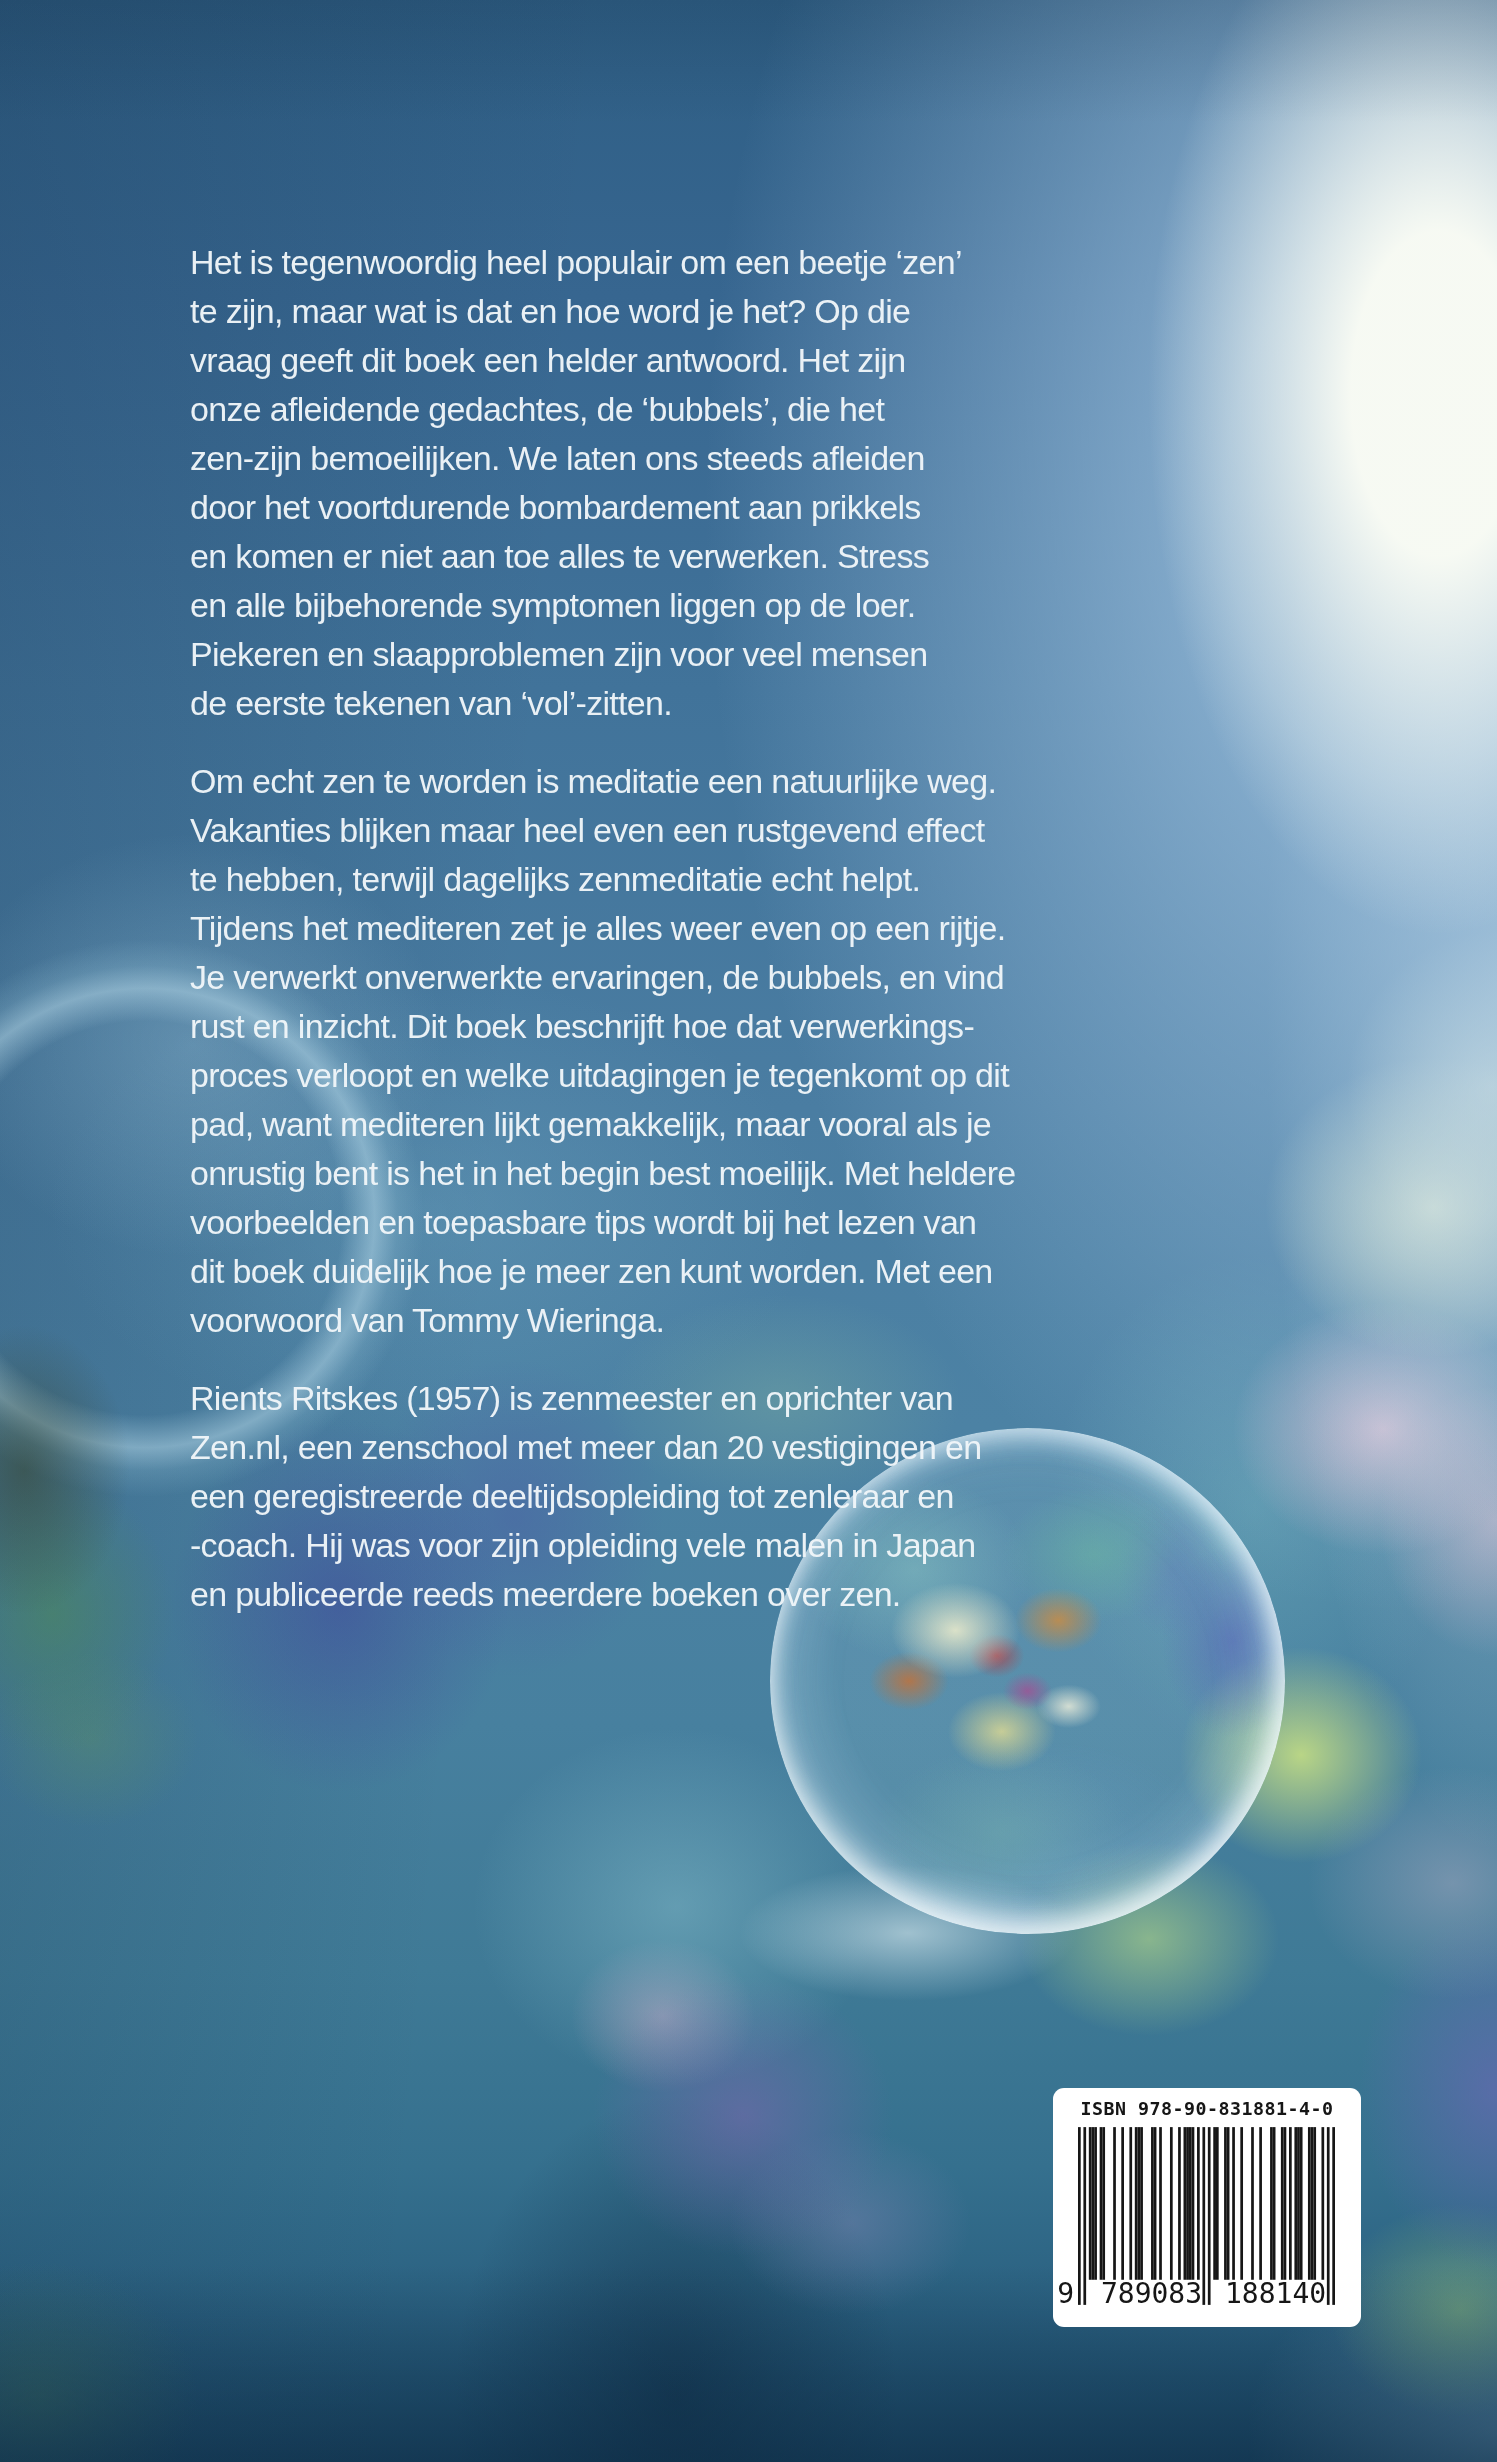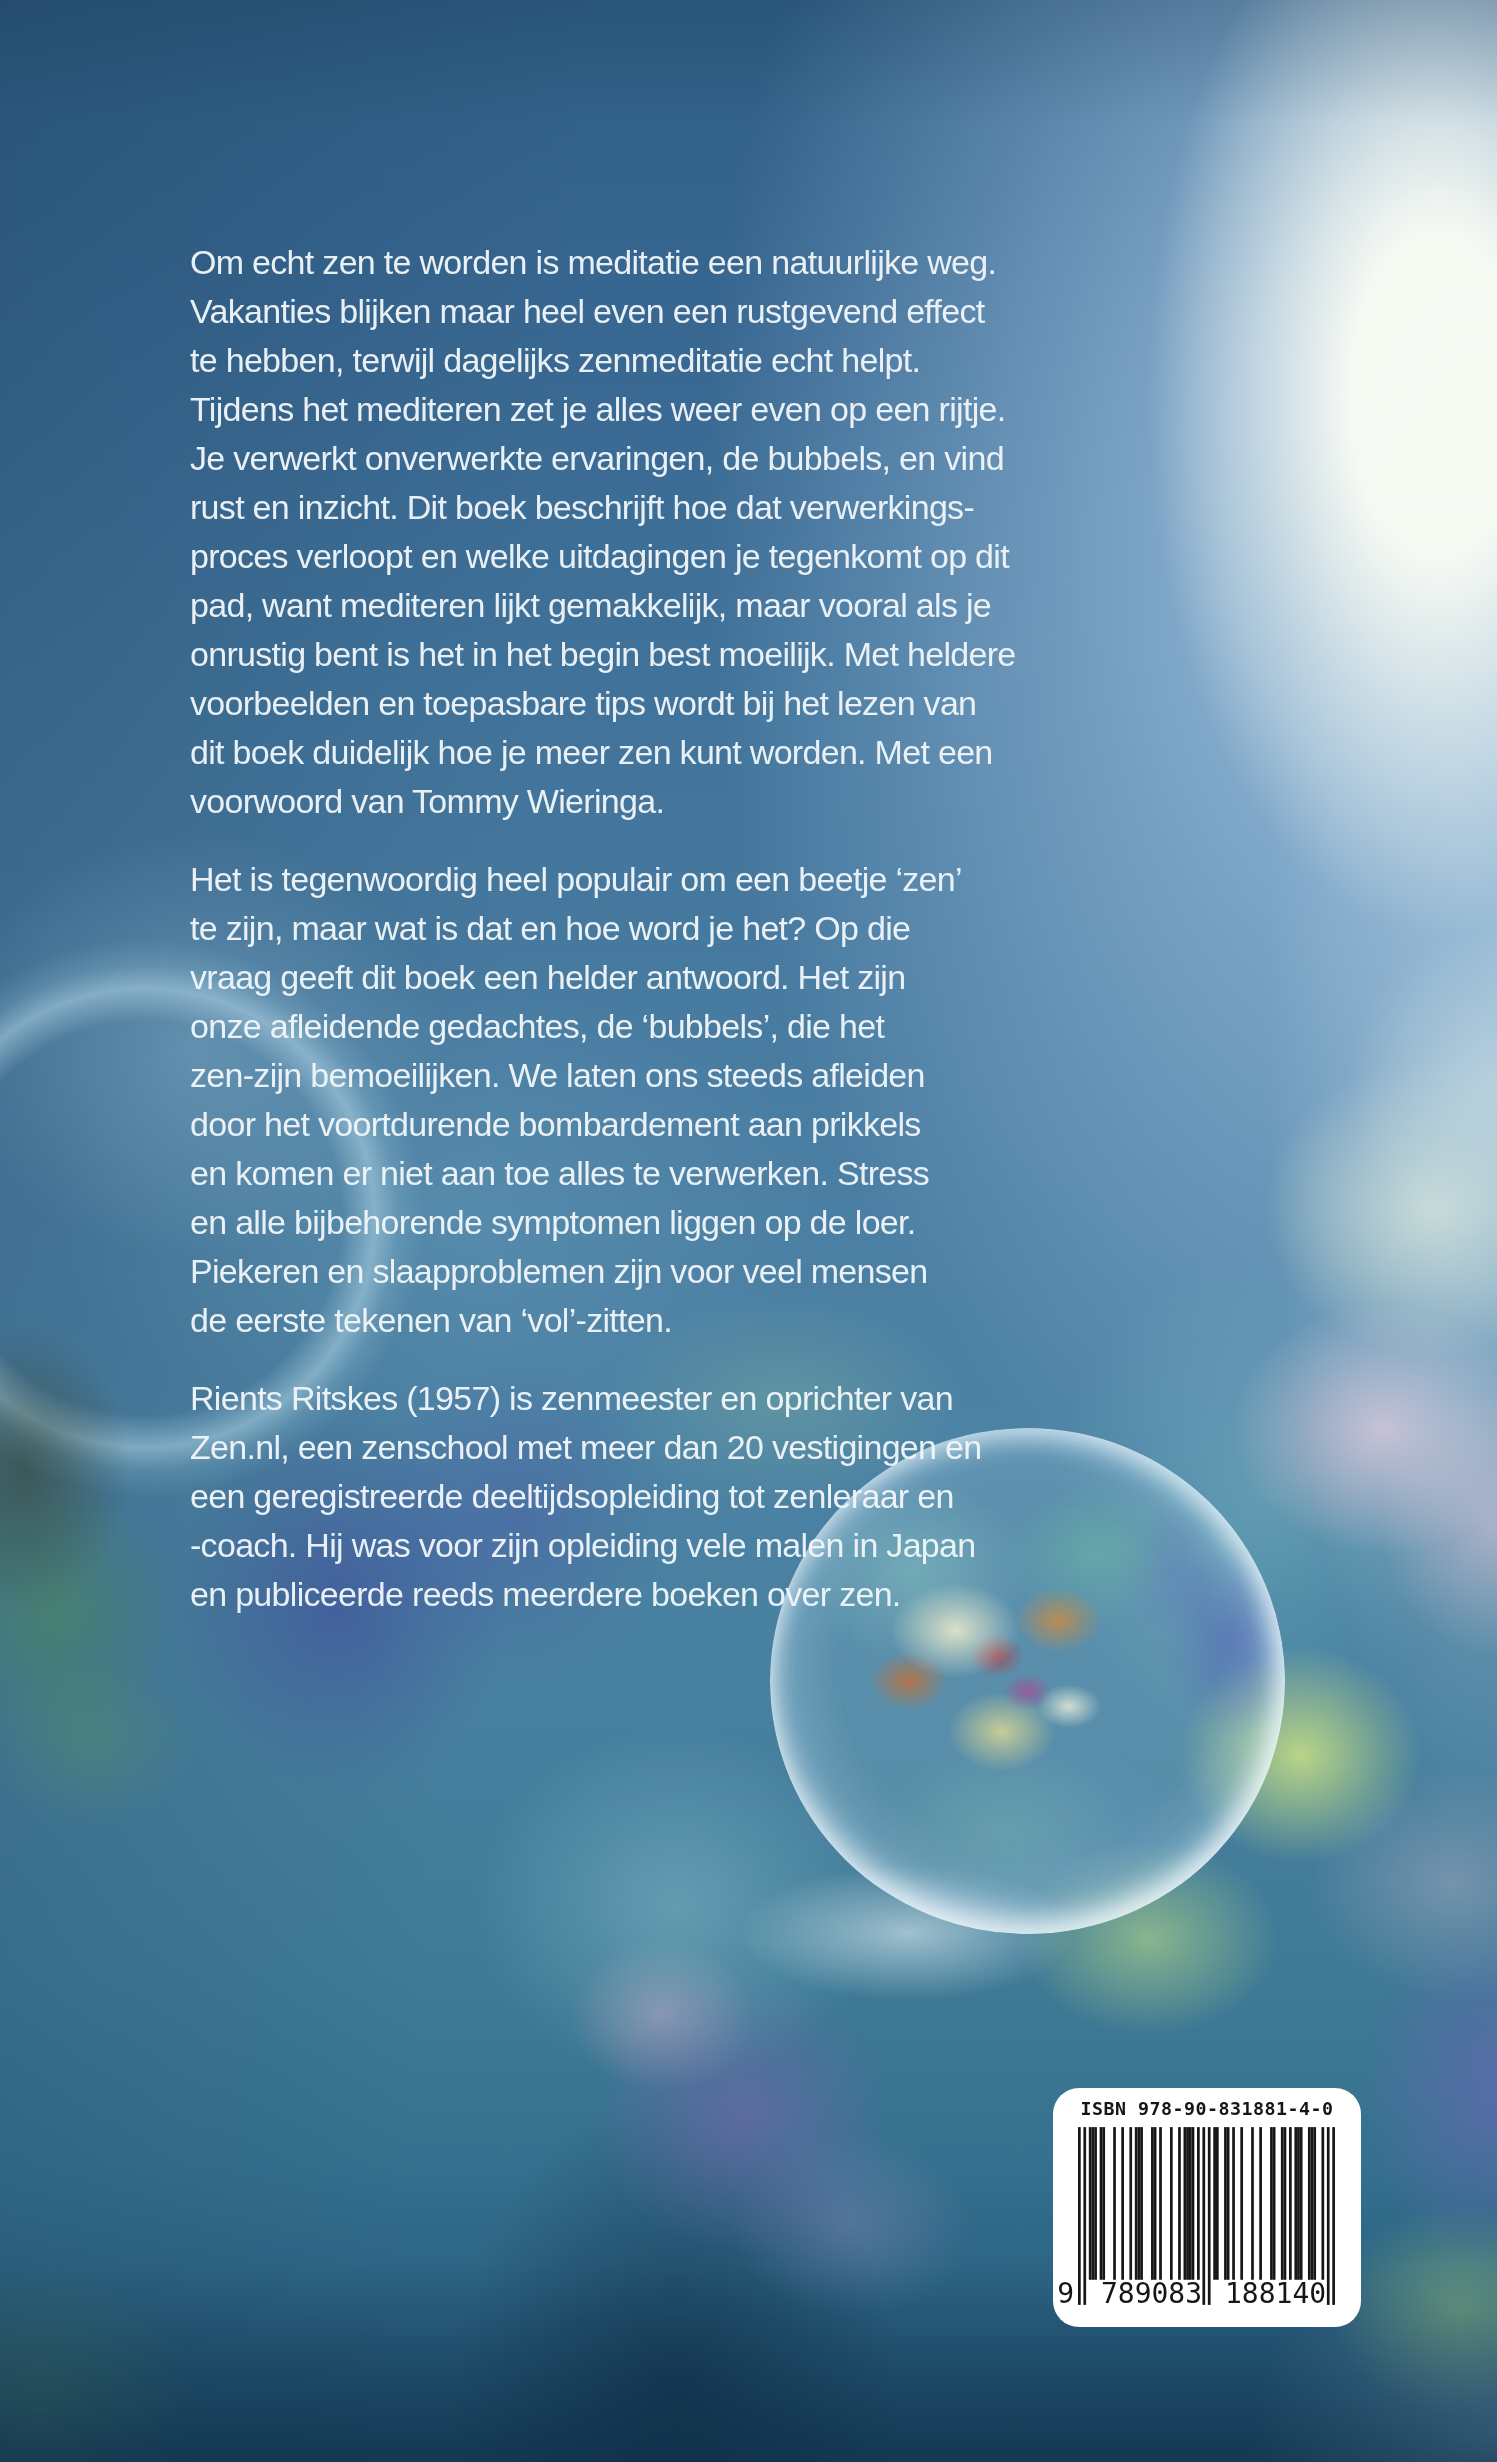--- a/index.html
+++ b/index.html
@@ -105,21 +105,21 @@
     position:absolute;left:169px;top:2076px;width:218px;
     text-align:center;color:#ffffff;
   }
   .publisher svg{display:block;margin:0 auto;}
   .pub-line1{font-weight:bold;font-size:24px;letter-spacing:2.1px;margin-top:3.9px;}
   .pub-line2{font-weight:bold;font-size:38px;letter-spacing:0.5px;margin-top:-1px;line-height:1;}
 
   
   .barcode-box{
     position:absolute;left:1053px;top:2088px;width:308px;height:239px;
-    background:#ffffff;border-radius:26px;
+    background:#ffffff;border-radius:11px;
   }
   .isbn-line{
     position:absolute;top:9.7px;left:0;width:100%;
     text-align:center;color:#161616;
     font-family:"DejaVu Sans Mono",monospace;
     font-size:18.3px;font-weight:bold;letter-spacing:0.5px;
   }
   .bars-wrap{position:absolute;left:25px;top:39px;width:257px;height:178px;}
   .bc-digit{
     position:absolute;top:189px;height:33px;
@@ -131,42 +131,42 @@
   .bc-d2{left:172px;width:114px;text-align:left;}
 </style>
 </head>
 <body>
 
 <div class="cover">
 
   <div class="bubble-large"></div>
 
   <div class="blurb">
+    <p>Het is tegenwoordig heel populair om een beetje ‘zen’
+te zijn, maar wat is dat en hoe word je het? Op die
+vraag geeft dit boek een helder antwoord. Het zijn
+onze afleidende gedachtes, de ‘bubbels’, die het
+zen-zijn bemoeilijken. We laten ons steeds afleiden
+door het voortdurende bombardement aan prikkels
+en komen er niet aan toe alles te verwerken. Stress
+en alle bijbehorende symptomen liggen op de loer.
+Piekeren en slaapproblemen zijn voor veel mensen
+de eerste tekenen van ‘vol’-zitten.</p>
     <p>Om echt zen te worden is meditatie een natuurlijke weg.
 Vakanties blijken maar heel even een rustgevend effect
 te hebben, terwijl dagelijks zenmeditatie echt helpt.
 Tijdens het mediteren zet je alles weer even op een rijtje.
 Je verwerkt onverwerkte ervaringen, de bubbels, en vind
 rust en inzicht. Dit boek beschrijft hoe dat verwerkings-
 proces verloopt en welke uitdagingen je tegenkomt op dit
 pad, want mediteren lijkt gemakkelijk, maar vooral als je
 onrustig bent is het in het begin best moeilijk. Met heldere
 voorbeelden en toepasbare tips wordt bij het lezen van
 dit boek duidelijk hoe je meer zen kunt worden. Met een
 voorwoord van Tommy Wieringa.</p>
-    <p>Het is tegenwoordig heel populair om een beetje ‘zen’
-te zijn, maar wat is dat en hoe word je het? Op die
-vraag geeft dit boek een helder antwoord. Het zijn
-onze afleidende gedachtes, de ‘bubbels’, die het
-zen-zijn bemoeilijken. We laten ons steeds afleiden
-door het voortdurende bombardement aan prikkels
-en komen er niet aan toe alles te verwerken. Stress
-en alle bijbehorende symptomen liggen op de loer.
-Piekeren en slaapproblemen zijn voor veel mensen
-de eerste tekenen van ‘vol’-zitten.</p>
     <p>Rients Ritskes (1957) is zenmeester en oprichter van
 Zen.nl, een zenschool met meer dan 20 vestigingen en
 een geregistreerde deeltijdsopleiding tot zenleraar en
 -coach. Hij was voor zijn opleiding vele malen in Japan
 en publiceerde reeds meerdere boeken over zen.</p>
   </div>
 
 
   <div class="barcode-box">
     <div class="isbn-line">ISBN 978-90-831881-4-0</div>

